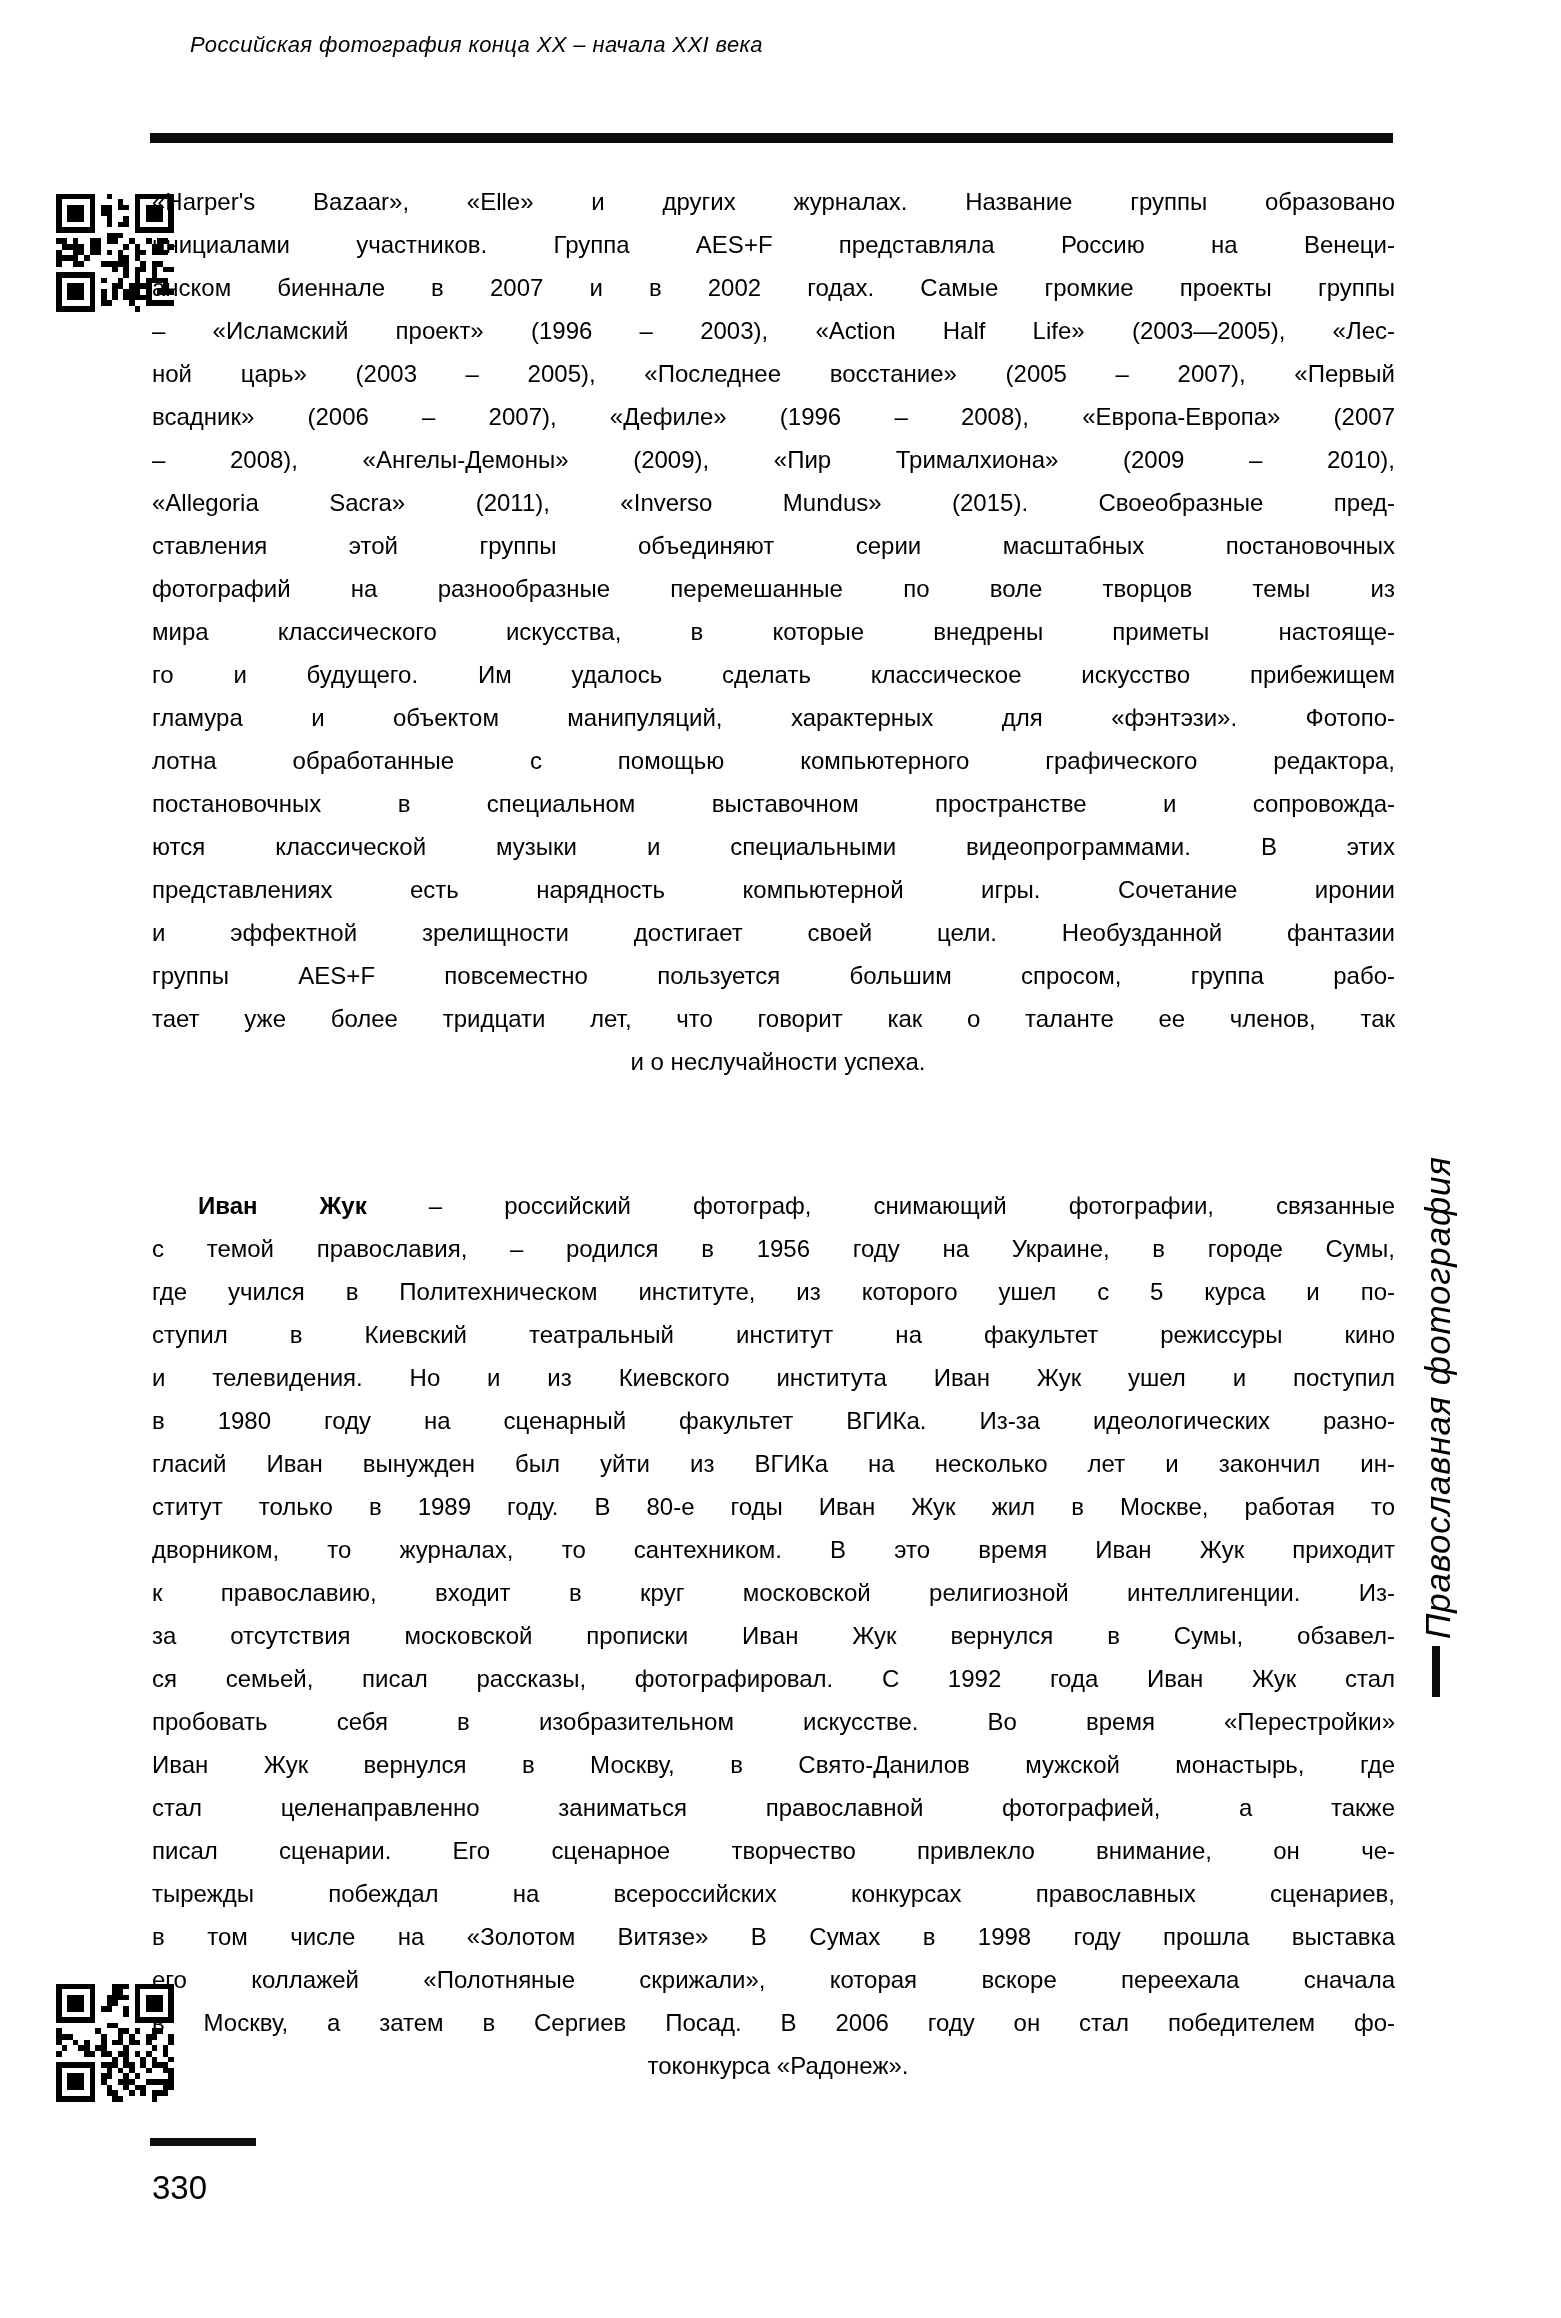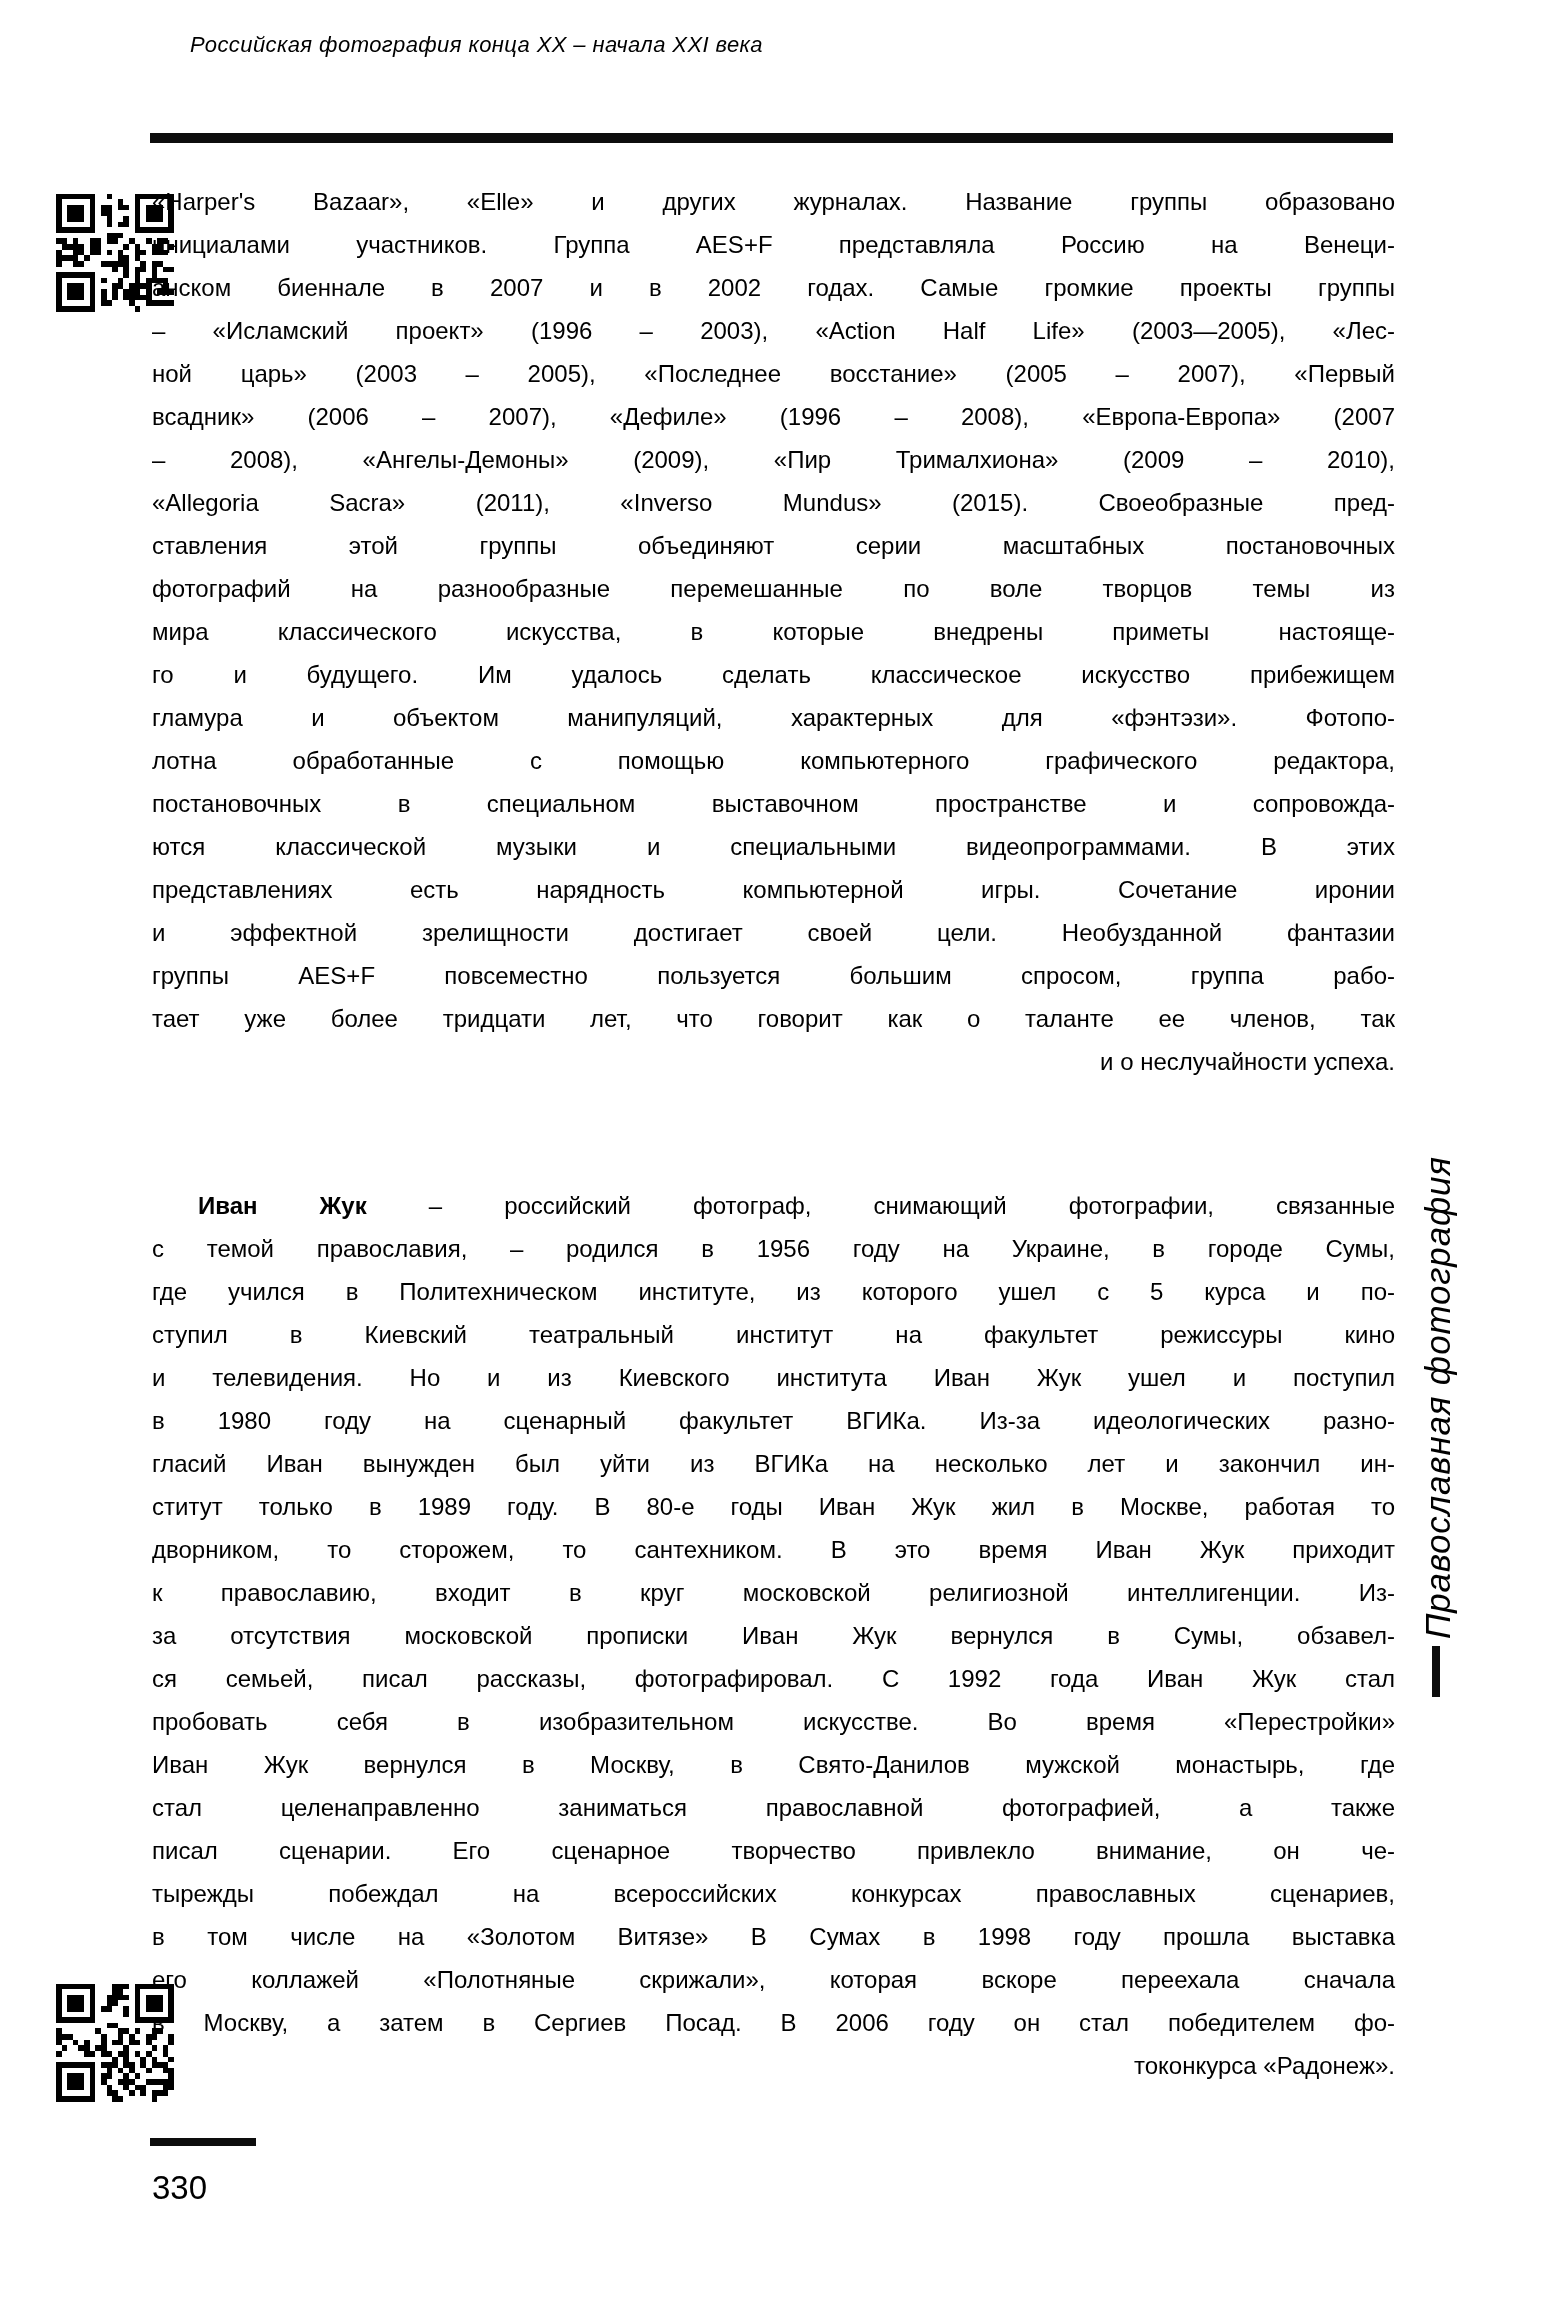--- a/index.html
+++ b/index.html
@@ -26,21 +26,21 @@
   #qr-bottom{left:56px;top:1982px;}
   .textblock{
     position:absolute;left:152px;width:1243px;
     font-size:24px;line-height:43px;
   }
   #paragraph-1{top:180px;}
   #paragraph-2{top:1184px;}
   .line{height:43px;white-space:normal;}
   .jline{text-align:justify;text-align-last:justify;}
   .jline::after{content:"";display:inline-block;width:100%;height:0;}
-  .lastline{text-align:right;margin-left:9px;}
+  .lastline{text-align:center;margin-left:9px;}
   .indent{text-indent:46px;}
   .lead-bold{font-weight:700;}
   .sidebar-label{
     position:absolute;left:1418px;top:1172px;height:467px;width:46px;
     writing-mode:vertical-rl;transform:rotate(180deg);
     font-size:35px;font-style:italic;letter-spacing:0.8px;
     white-space:nowrap;
   }
   .sidebar-bar{
     position:absolute;left:1432px;top:1646px;width:8px;height:51px;
@@ -310,21 +310,21 @@
 <div class="textblock" id="paragraph-2">
   <div class="line jline indent"><span class="lead-bold">Иван Жук</span><span> – российский фотограф, снимающий фотографии, связанные</span></div>
   <div>
       <div class="line jline">с темой православия, – родился в 1956 году на Украине, в городе Сумы,</div>
       <div class="line jline">где учился в Политехническом институте, из которого ушел с 5 курса и по-</div>
       <div class="line jline">ступил в Киевский театральный институт на факультет режиссуры кино</div>
       <div class="line jline">и телевидения. Но и из Киевского института Иван Жук ушел и поступил</div>
       <div class="line jline">в 1980 году на сценарный факультет ВГИКа. Из-за идеологических разно-</div>
       <div class="line jline">гласий Иван вынужден был уйти из ВГИКа на несколько лет и закончил ин-</div>
       <div class="line jline">ститут только в 1989 году. В 80-е годы Иван Жук жил в Москве, работая то</div>
-      <div class="line jline">дворником, то сторожем, то сантехником. В это время Иван Жук приходит</div>
+      <div class="line jline">дворником, то журналах, то сантехником. В это время Иван Жук приходит</div>
       <div class="line jline">к православию, входит в круг московской религиозной интеллигенции. Из-</div>
       <div class="line jline">за отсутствия московской прописки Иван Жук вернулся в Сумы, обзавел-</div>
       <div class="line jline">ся семьей, писал рассказы, фотографировал. С 1992 года Иван Жук стал</div>
       <div class="line jline">пробовать себя в изобразительном искусстве. Во время «Перестройки»</div>
       <div class="line jline">Иван Жук вернулся в Москву, в Свято-Данилов мужской монастырь, где</div>
       <div class="line jline">стал целенаправленно заниматься православной фотографией, а также</div>
       <div class="line jline">писал сценарии. Его сценарное творчество привлекло внимание, он че-</div>
       <div class="line jline">тырежды побеждал на всероссийских конкурсах православных сценариев,</div>
       <div class="line jline">в том числе на «Золотом Витязе» В Сумах в 1998 году прошла выставка</div>
       <div class="line jline">его коллажей «Полотняные скрижали», которая вскоре переехала сначала</div>

